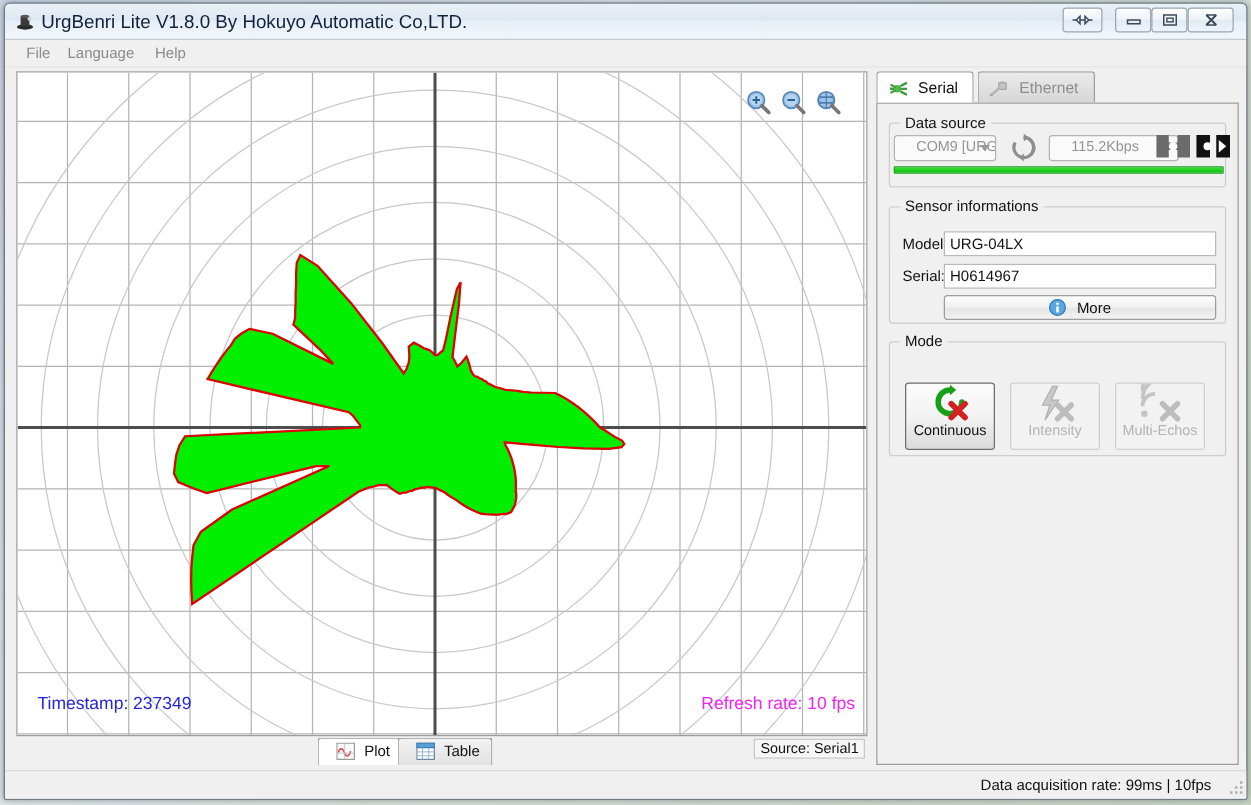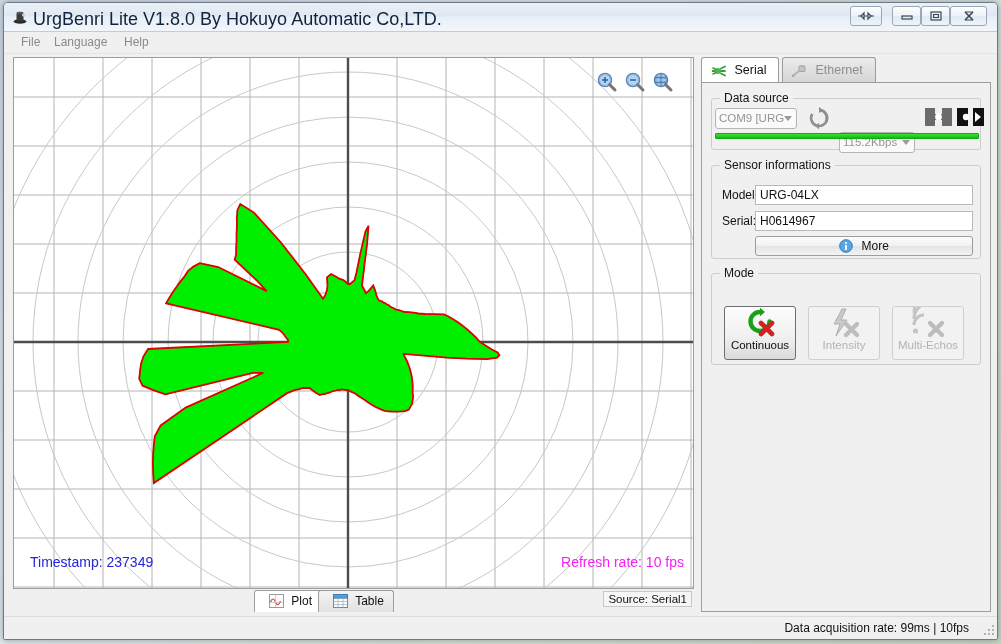--- a/index.html
+++ b/index.html
@@ -23,21 +23,21 @@
   #titlebar{
     position:relative;height:28px;
     background:linear-gradient(to bottom,#eaf0f7 0%,#dfe8f2 45%,#e8eff7 52%,#f2f6fb 100%);
     border-bottom:1px solid #c3ccd6;
   }
   #title-icon{
     position:absolute;left:8px;top:6px;width:16px;height:16px;
   }
   #title-text{
     position:absolute;left:29px;top:6px;
-    font-size:18px;color:#11223d;white-space:nowrap;
+    font-size:15px;color:#11223d;white-space:nowrap;
     font-family:"Liberation Sans",sans-serif;
   }
   .wbtn{
     position:absolute;top:3px;height:20px;width:29px;
     border:1px solid #9aa7b4;border-radius:3px;
     background:linear-gradient(to bottom,#fdfefe 0%,#eef3f8 48%,#e2eaf2 52%,#eef4fa 100%);
     box-sizing:border-box;cursor:default;
   }
   .wbtn svg{position:absolute;left:50%;top:50%;transform:translate(-50%,-50%);}
   #btn-resize{left:846px;width:32px;}
@@ -120,30 +120,30 @@
   .gb-title{
     position:absolute;top:-8px;left:8px;background:#f0f0f0;padding:0 4px;
     font-size:12px;color:#111;white-space:nowrap;
   }
   #gb-datasource{left:9px;top:15px;width:270px;height:52px;}
   #gb-sensor{left:9px;top:82px;width:270px;height:94px;padding-left:40px;}
   #gb-mode{left:9px;top:190px;width:270px;height:92px;}
   .combo{
     position:absolute;height:21px;box-sizing:border-box;
     border:1px solid #b4b4b4;border-radius:3px;background:#fafafa;
-    font-size:11.5px;color:#949494;line-height:19px;padding-left:3px;
+    font-size:11.5px;color:#949494;line-height:19px;padding-left:17px;
     white-space:nowrap;overflow:hidden;cursor:pointer;
   }
   .combo .arrow{
     position:absolute;right:4px;top:7px;width:0;height:0;
     border-left:4px solid transparent;border-right:4px solid transparent;
     border-top:5px solid #9a9a9a;
   }
   #combo-port{left:3px;top:9px;width:82px;}
-  #combo-baud{left:127px;top:9px;width:76px;margin-top:24px;}
+  #combo-baud{left:127px;top:9px;width:104px;}
   #refresh-ports{position:absolute;left:94px;top:6px;width:26px;height:26px;cursor:pointer;}
   #btn-connect{position:absolute;left:213px;top:7px;width:27px;height:22px;cursor:pointer;}
   #btn-disconnect{position:absolute;left:245px;top:7px;width:27px;height:22px;cursor:pointer;}
   #conn-status{
     position:absolute;left:3px;top:34px;width:264px;height:6px;
     background:linear-gradient(to bottom,#3be03b,#06c206);border:1px solid #16a516;
     box-sizing:border-box;border-radius:1px;
   }
   .field-label{position:absolute;font-size:12px;color:#111;}
   .textbox{

